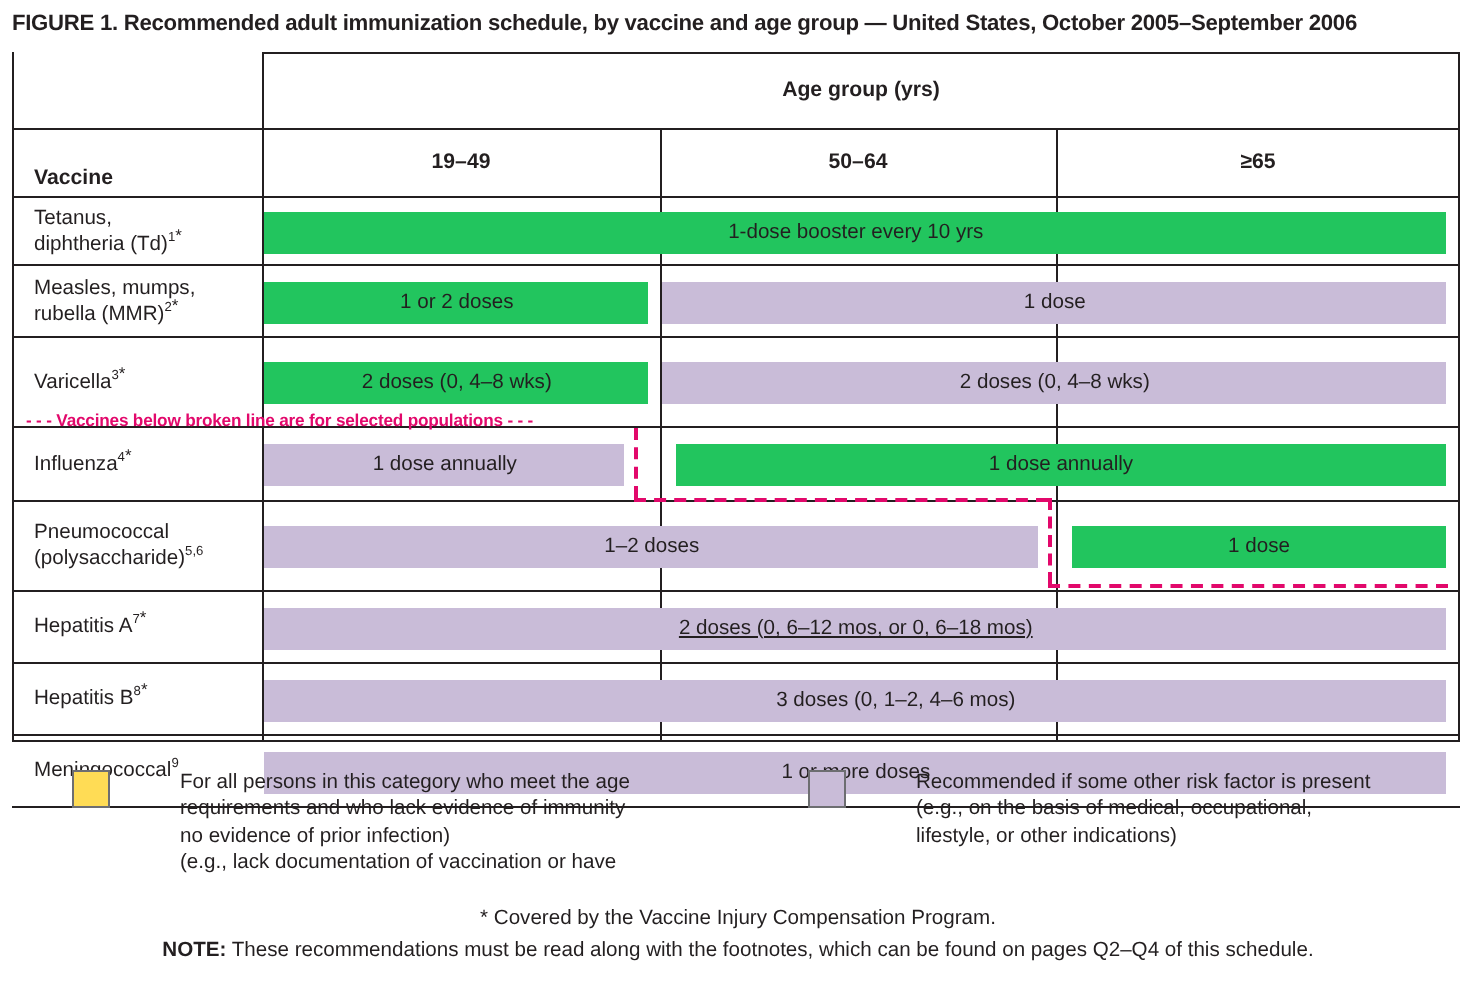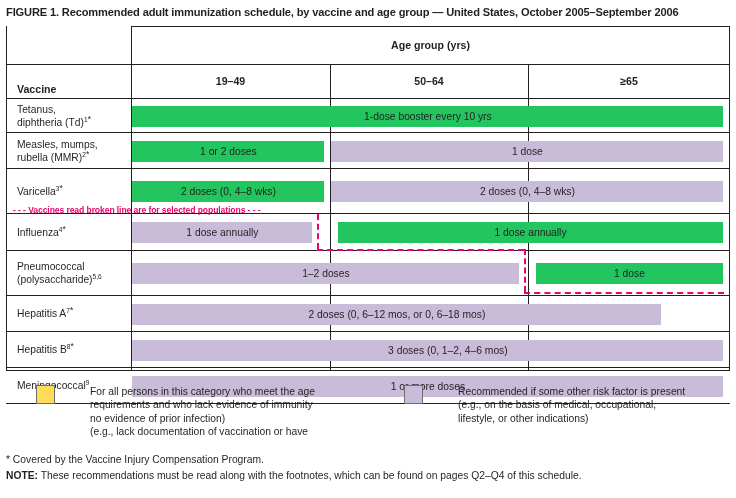--- a/index.html
+++ b/index.html
@@ -169,21 +169,21 @@
 
   
   .footnotes {
     position: absolute;
     left: 6px; top: 452px;
     width: 726px;
     font-size: 10.3px;
     line-height: 16px;
     color: #231f20;
   }
-  .footnotes div { white-space: nowrap; }
+  .footnotes div { white-space: nowrap; text-align: center; }
   .fn-note-label { font-weight: bold; }
 </style>
 </head>
 <body>
 
 <div id="page">
 
   <div class="fig-title">FIGURE 1. Recommended adult immunization schedule, by vaccine and age group — United States, October 2005–September 2006</div>
 
   <div class="table-frame">
@@ -236,37 +236,37 @@
             <div class="ln">Pneumococcal</div>
             <div class="ln">(polysaccharide)<sup>5,6</sup></div>
           </div>
           <div class="bar purple" style="left: 126.4px; width: 387px; height: 21px; top: 12px;">1–2 doses</div>
           <div class="bar yellow" style="left: 530px; width: 187px; height: 21px; top: 12px;">1 dose</div>
         </div>
         <div class="row" style="top: 270.4px; height: 36px;">
           <div class="row-label">
             <div class="ln">Hepatitis A<sup>7</sup><span class="star">*</span></div>
           </div>
-          <div class="bar purple" style="left: 126.4px; width: 529px; height: 21px; top: 7.5px;">2 doses (0, 6–12 mos, or 0, 6–18 mos)</div>
+          <div class="bar purple" style="left: 126.4px; width: 591px; height: 21px; top: 7.5px; text-decoration: underline;">2 doses (0, 6–12 mos, or 0, 6–18 mos)</div>
         </div>
         <div class="row" style="top: 306.4px; height: 36px;">
           <div class="row-label">
             <div class="ln">Hepatitis B<sup>8</sup><span class="star">*</span></div>
           </div>
           <div class="bar purple" style="left: 126.4px; width: 591px; height: 21px; top: 7.5px; padding-left: 40px;">3 doses (0, 1–2, 4–6 mos)</div>
         </div>
         <div class="row" style="top: 342.4px; height: 36px;">
           <div class="row-label">
             <div class="ln">Meningococcal<sup>9</sup></div>
           </div>
           <div class="bar purple" style="left: 126.4px; width: 591px; height: 21px; top: 7.5px;">1 or more doses</div>
         </div>
       </div>
     <div id="dash-host">
-        <div class="broken-note" style="top: 179.4px;"><span>- - -&nbsp;</span><span>Vaccines read broken line are for selected populations</span><span>&nbsp;- - -</span></div>
+        <div class="broken-note" style="top: 179.4px;"><span>- - -&nbsp;</span><span>Vaccines below broken line are for selected populations</span><span>&nbsp;- - -</span></div>
         <div class="dash-vert" style="left: 311px; top: 188.4px; height: 35px;"></div>
         <div class="dash-seg" style="left: 311px; top: 223.4px; width: 207px;"></div>
         <div class="dash-vert" style="left: 518px; top: 223.4px; height: 43px;"></div>
         <div class="dash-seg" style="left: 518px; top: 266.4px; width: 200px;"></div>
       </div>
   </div>
 
   <div class="legend">
     <div class="legend-item one">
       <div class="swatch yellow"></div>

